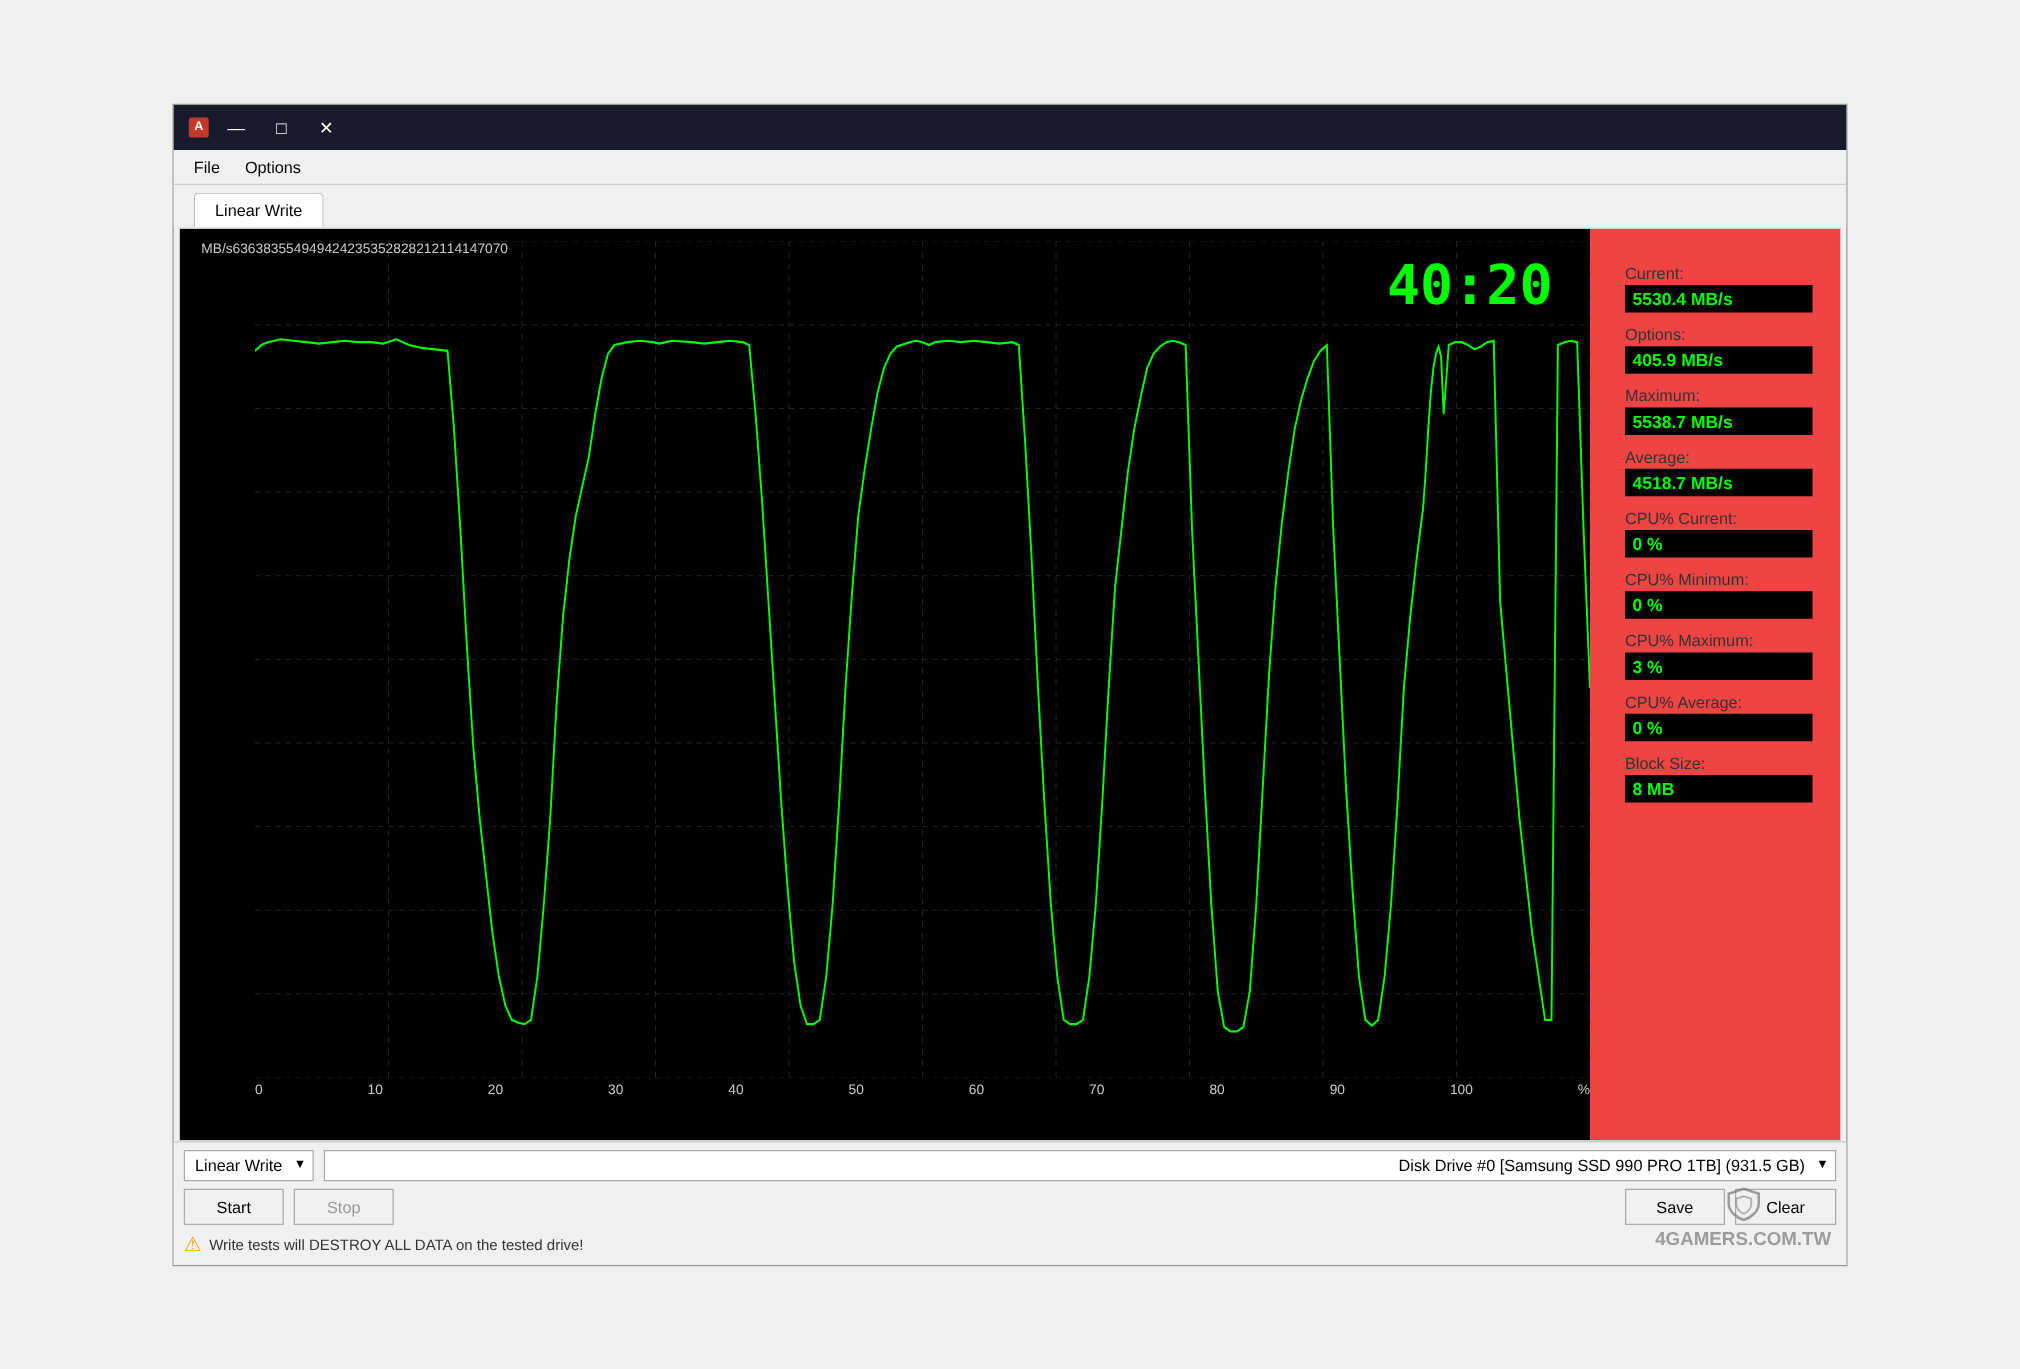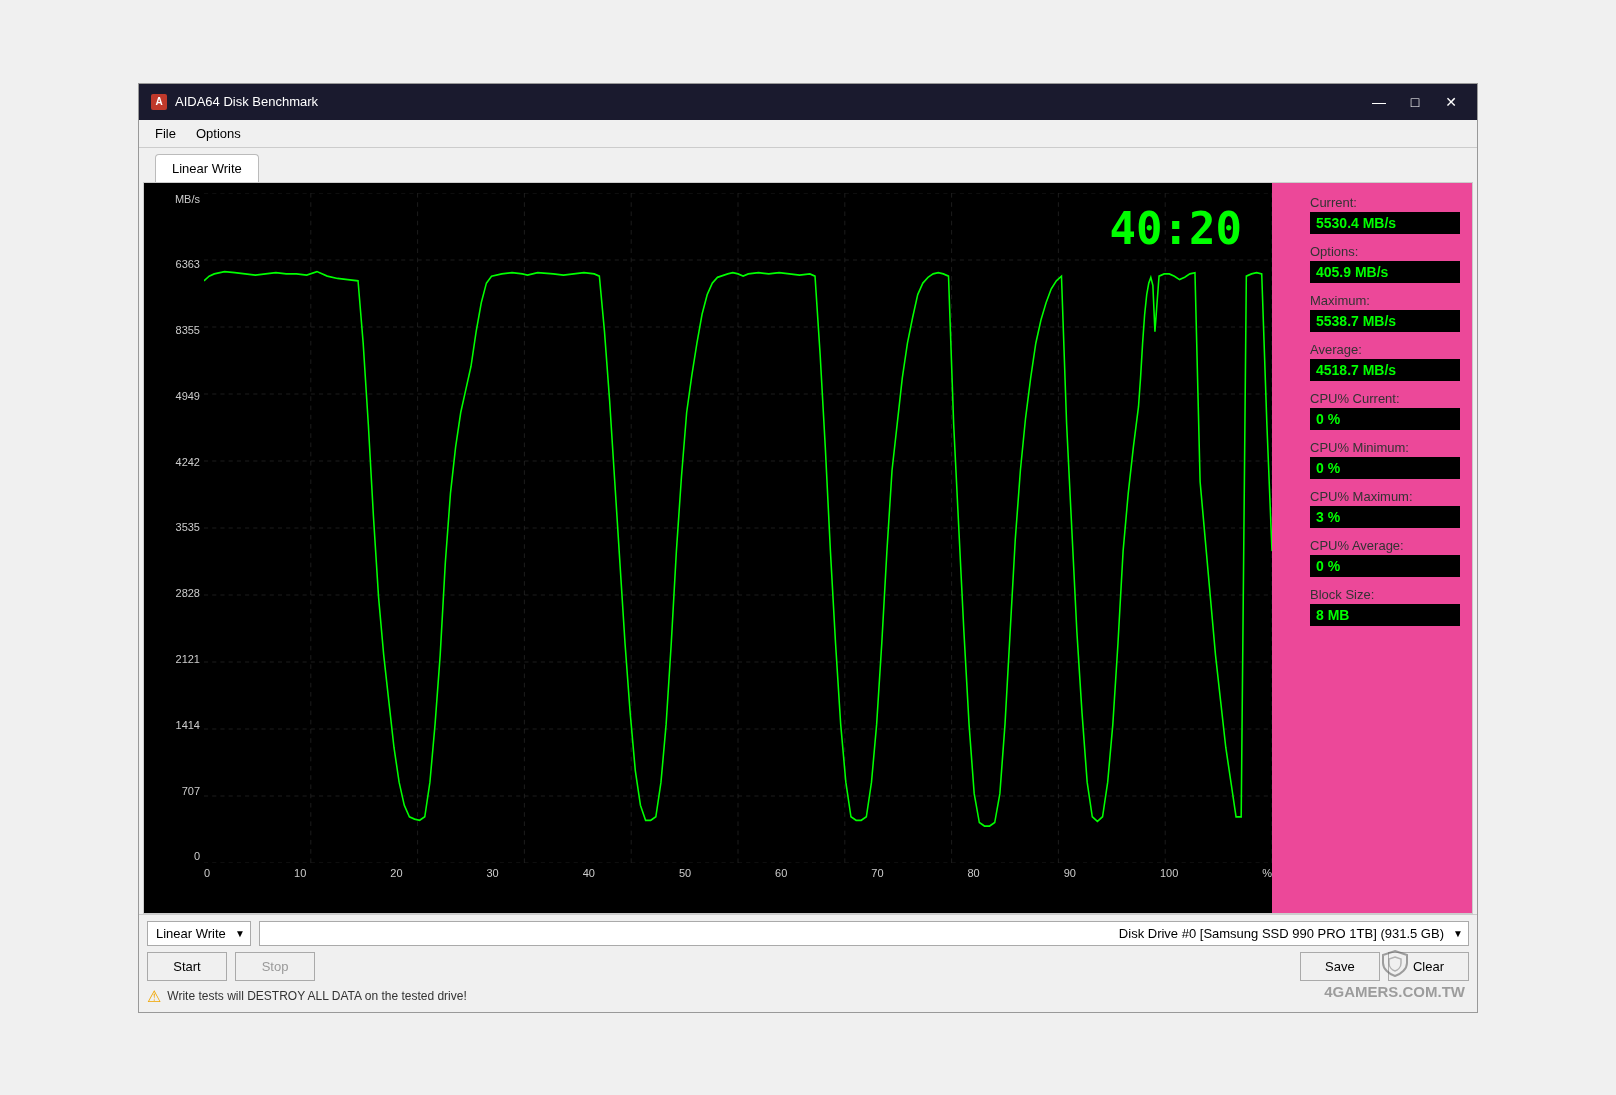--- a/index.html
+++ b/index.html
@@ -128,26 +128,26 @@
     .chart-canvas {
       position: absolute;
       left: 60px;
       right: 0;
       top: 10px;
       bottom: 50px;
     }
 
     .y-axis {
       position: absolute;
-      left: 0;
+      left: 13px;
       top: 10px;
       width: 60px;
       bottom: 50px;
       display: flex;
-      flex-direction: column;
+      flex-direction: row;
       justify-content: space-between;
       padding: 0 4px;
     }
 
     .y-tick {
       color: #ccc;
       font-size: 11px;
       text-align: right;
     }
 
@@ -174,28 +174,27 @@
       top: 20px;
       right: 30px;
       color: #00ff00;
       font-size: 44px;
       font-weight: bold;
       font-family: monospace;
     }
 
     .stats-panel {
       width: 200px;
-      background: #ec4899;
-      padding: 12px;
+      background: #ef4444;
+      padding: 28px;
       display: flex;
       flex-direction: column;
       gap: 10px;
       overflow-y: auto;
       flex-shrink: 0;
-      align-items: flex-end;
     }
 
     .stat-item {
       display: flex;
       flex-direction: column;
       gap: 2px;
     }
 
     .stat-label {
       font-size: 13px;
@@ -321,21 +320,20 @@
       height: 100%;
     }
   </style>
 </head>
 <body>
 
 <div class="window">
 
   <div class="title-bar">
     <div class="title-bar-icon">A</div>
-    <span class="title-bar-title">AIDA64 Disk Benchmark</span>
     <div class="title-bar-controls">
       <button class="title-bar-btn">—</button>
       <button class="title-bar-btn">□</button>
       <button class="title-bar-btn close">✕</button>
     </div>
   </div>
 
   <div class="menu-bar">
     <div class="menu-item">File</div>
     <div class="menu-item">Options</div>

